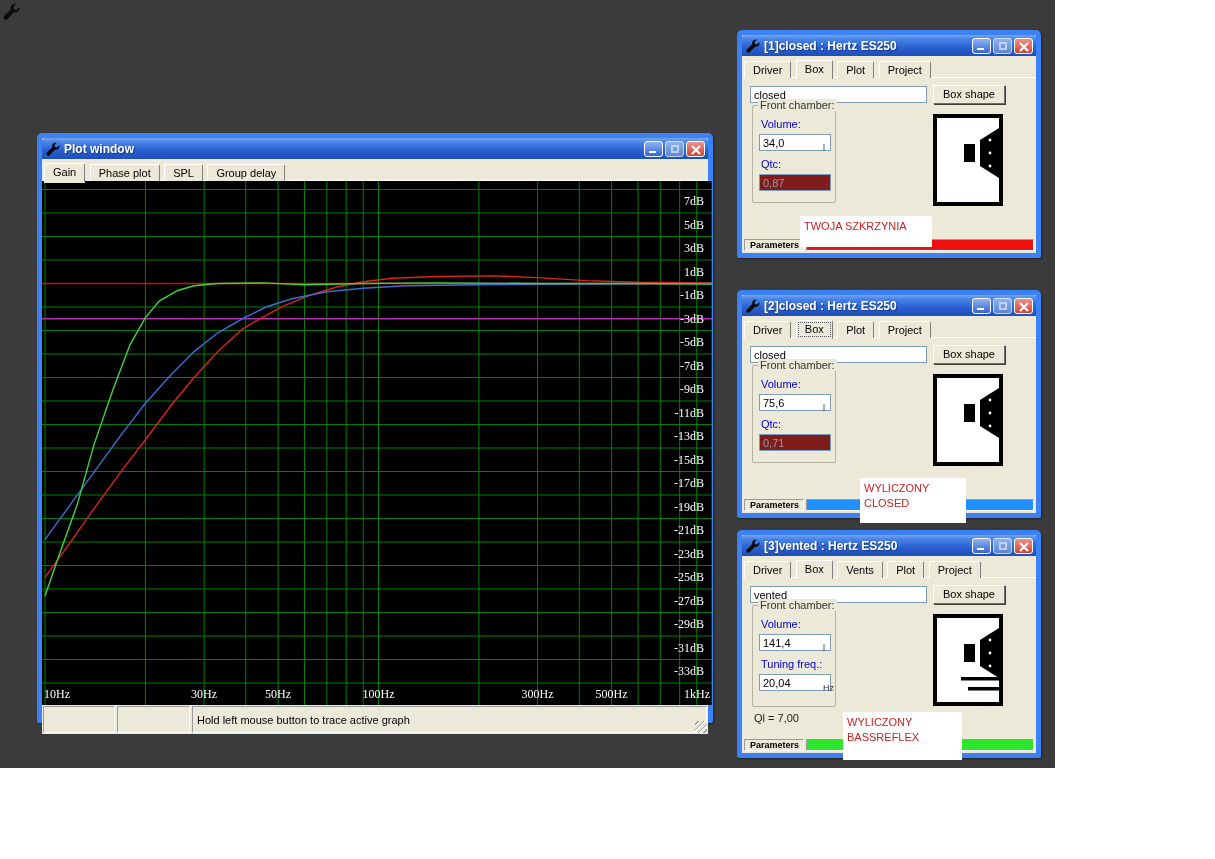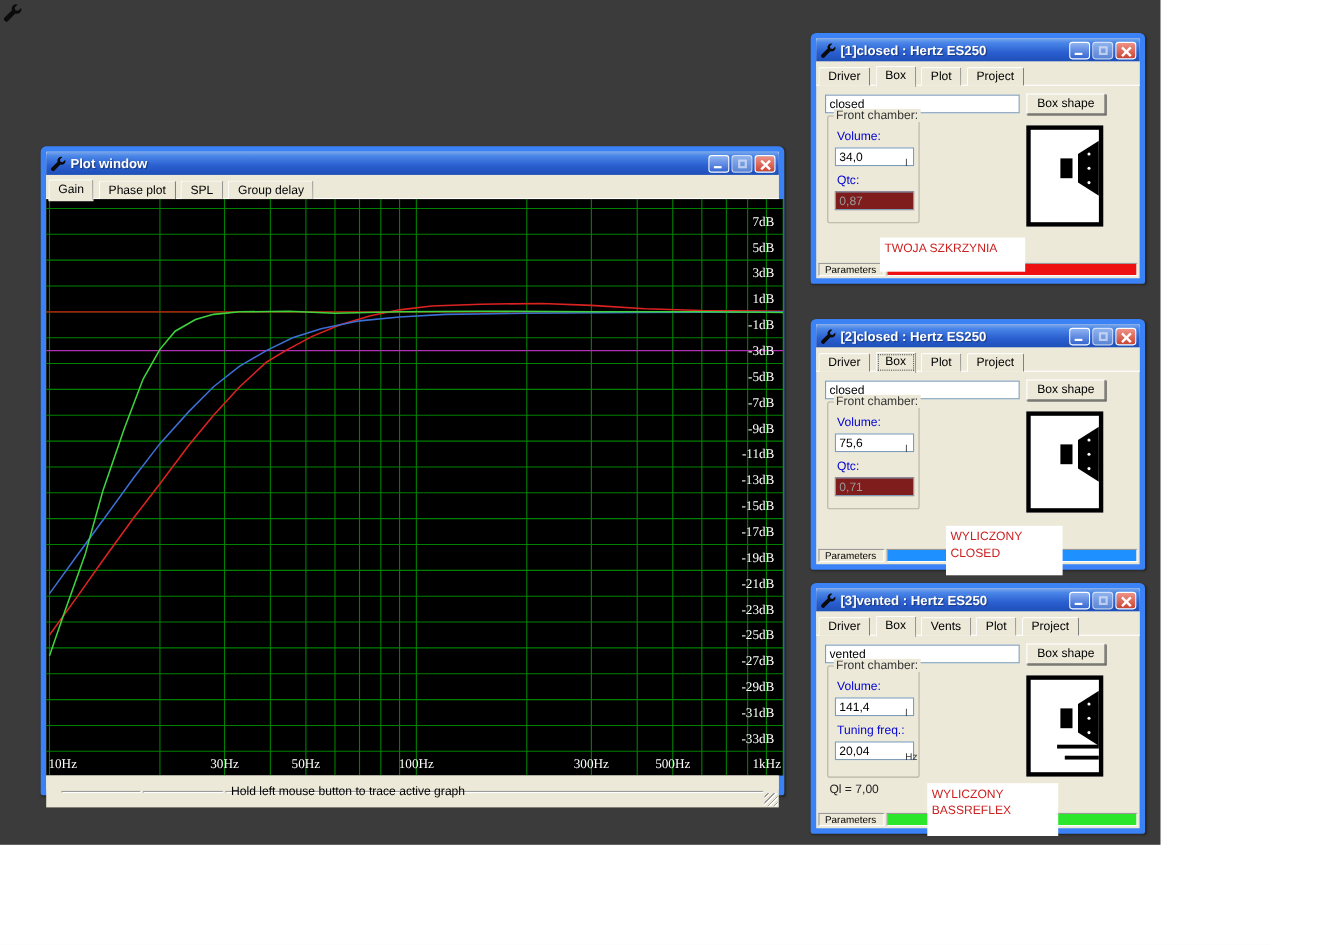--- a/index.html
+++ b/index.html
@@ -24,21 +24,21 @@
   .tab { display:inline-block; font-size:11px; padding:2px 8px 2px; background:#ece9d8;
     border:1px solid #fff; border-right-color:#808080; border-bottom:none; border-radius:2px 2px 0 0;
     position:relative; top:1px; color:#000; cursor:pointer; }
   .tab.active { font-weight:normal; top:0; padding-bottom:4px; z-index:2; box-shadow:0 1px 0 #ece9d8; }
   .tab.focused { outline:1px dotted #555; outline-offset:-3px; }
 
   
   #plot-window { left:37px; top:133px; width:676px; height:590px; }
   .plot-area { width:670px; height:524px; background:#000; position:relative; }
   .plot-area svg text { font-family:"Liberation Serif", serif; }
-  .statusbar { height:29px; display:flex; align-items:stretch; padding:14px; gap:2px; background:#ece9d8; position:relative; }
+  .statusbar { height:29px; display:flex; align-items:stretch; padding:1px; gap:2px; background:#ece9d8; position:relative; }
   .sb-seg { border:1px solid; border-color:#9a9a9a #fff #fff #9a9a9a; font-size:11px; color:#000; padding:0 4px; display:flex; align-items:center; }
   .grip { position:absolute; right:1px; bottom:1px; width:12px; height:12px;
     background:repeating-linear-gradient(135deg, transparent 0 2px, #9a9a9a 2px 3px, #fff 3px 4px); cursor:nwse-resize; }
 
   
   .mini { width:304px; height:228px; }
   .mini-body { position:relative; height:163px; }
   .xp-input { position:absolute; height:17px; border:1px solid #7f9db9; background:#fff; font-size:11px; padding:1px 3px; font-family:"Liberation Sans",sans-serif; }
   .name-input { left:8px; top:8px; width:177px; }
   .btn-classic { position:absolute; left:191px; top:7px; width:72px; height:19px; background:#ece9d8; font-size:11px;
@@ -47,21 +47,21 @@
   .groupbox.tall { height:102px; }
   .g-legend { position:absolute; left:5px; top:-7px; background:#ece9d8; padding:0 2px; font-size:11px; color:#333; white-space:nowrap; }
   .f-label { position:absolute; left:8px; font-size:11px; color:#0000d4; white-space:nowrap; }
   .f-input { left:6px; width:72px; }
   .f-unit { position:absolute; left:70px; font-size:9px; color:#333; }
   .disabled-input { color:#9a9a9a; background:#7f1d1d; }
   .diagram { position:absolute; left:191px; top:36px; width:70px; height:92px; background:#fff; border:4px solid #000; }
   .diagram svg { position:absolute; left:0; top:0; }
   .ql-text { position:absolute; left:12px; top:134px; font-size:11px; color:#222;text-align:center; }
   .mini-status { position:absolute; left:2px; right:2px; bottom:2px; height:12px; display:flex; gap:2px; }
-  .params { width:60px; border:1px solid; border-color:#9a9a9a #fff #fff #9a9a9a; font-size:9px; font-weight:normal; color:#000; padding-left:5px; display:flex; align-items:center; cursor:pointer; }
+  .params { width:60px; border:1px solid; border-color:#9a9a9a #fff #fff #9a9a9a; font-size:9px; font-weight:bold; color:#000; padding-left:5px; display:flex; align-items:center; cursor:pointer; }
   .progress-outer { flex:1; border:1px solid; border-color:#9a9a9a #fff #fff #9a9a9a; }
   .progress-fill { width:100%; height:100%; }
 
   .annotation { position:absolute; background:#fff; color:#cc2222; font-size:11px; line-height:15px; padding:3px 4px; z-index:50; }
 
   #desktop-icon { position:absolute; left:2px; top:2px; }
 </style>
 </head>
 <body>
 

